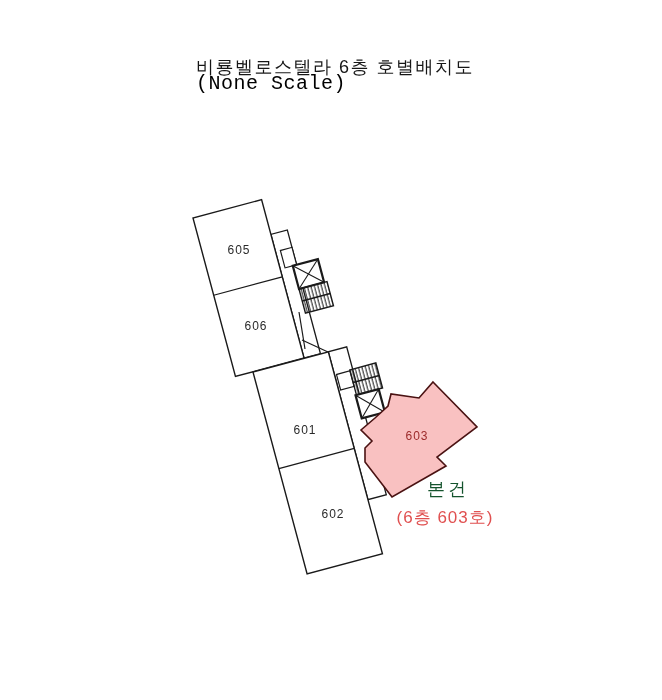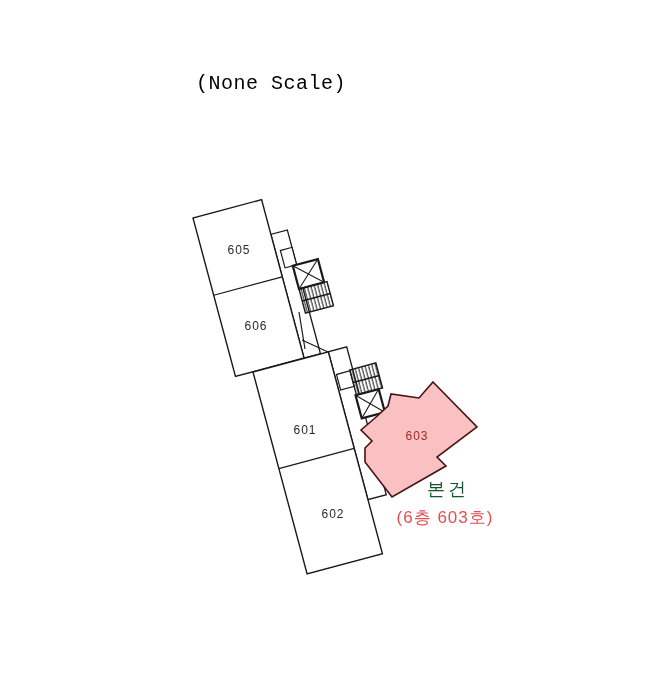--- a/index.html
+++ b/index.html
@@ -93,20 +93,21 @@
       <g>
         <rect x="93" y="49" width="24" height="24" fill="#ffffff" stroke="#1a1a1a" stroke-width="2.2"></rect>
         <line x1="93" y1="49" x2="117" y2="73" stroke="#1a1a1a" stroke-width="1.1"></line>
         <line x1="93" y1="73" x2="117" y2="49" stroke="#1a1a1a" stroke-width="1.1"></line>
       </g>
     </g>
 
     <polygon points="433,382 477,427 437,457 446,466 392,497 365,462 365,448 372,441 361,430 375,418 388,406 391,394 419,398" fill="#f9c1c1" stroke="#4a1212" stroke-width="1.6" stroke-linejoin="miter"></polygon>
   </svg>
 
+  <div class="txt title-line1">비룡벨로스텔라 6층 호별배치도</div>
   <div class="txt title-line2">(None Scale)</div>
 
   <div class="txt room-label room-605">605</div>
   <div class="txt room-label room-606">606</div>
   <div class="txt room-label room-601">601</div>
   <div class="txt room-label room-602">602</div>
   <div class="txt room-label room-603">603</div>
 
   <div class="txt note-line1">본건</div>
   <div class="txt note-line2">(6층 603호)</div>

